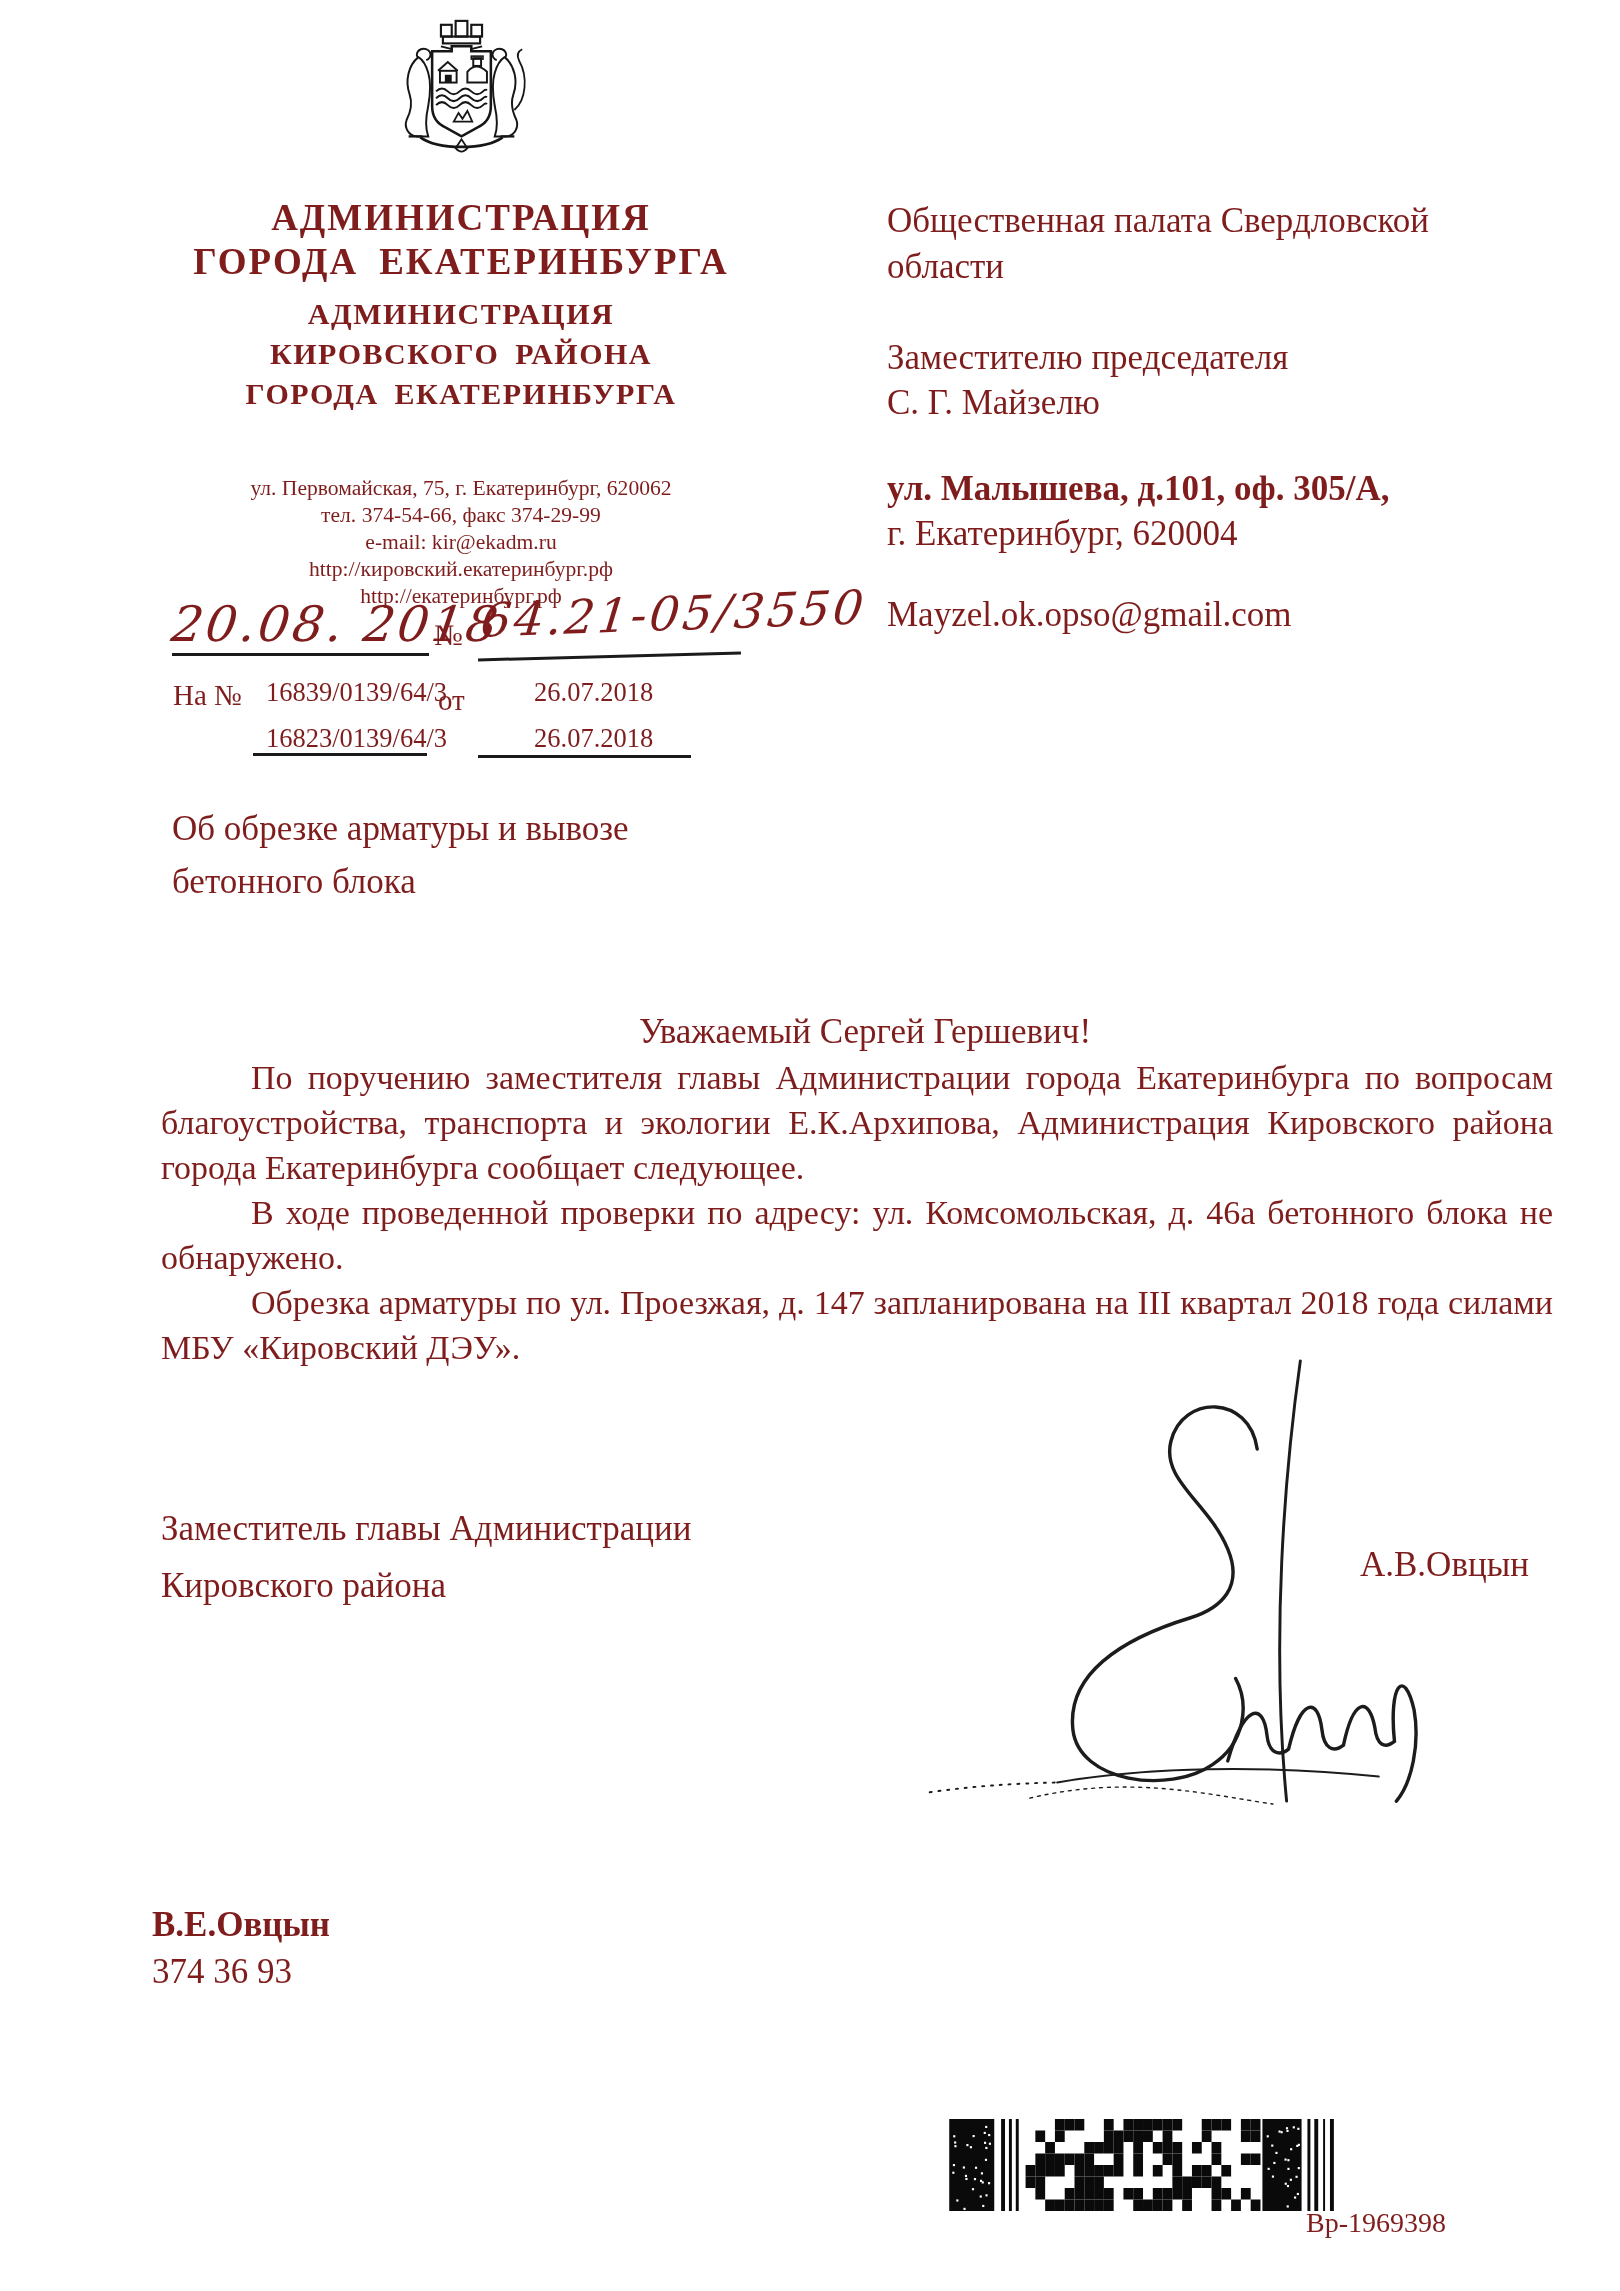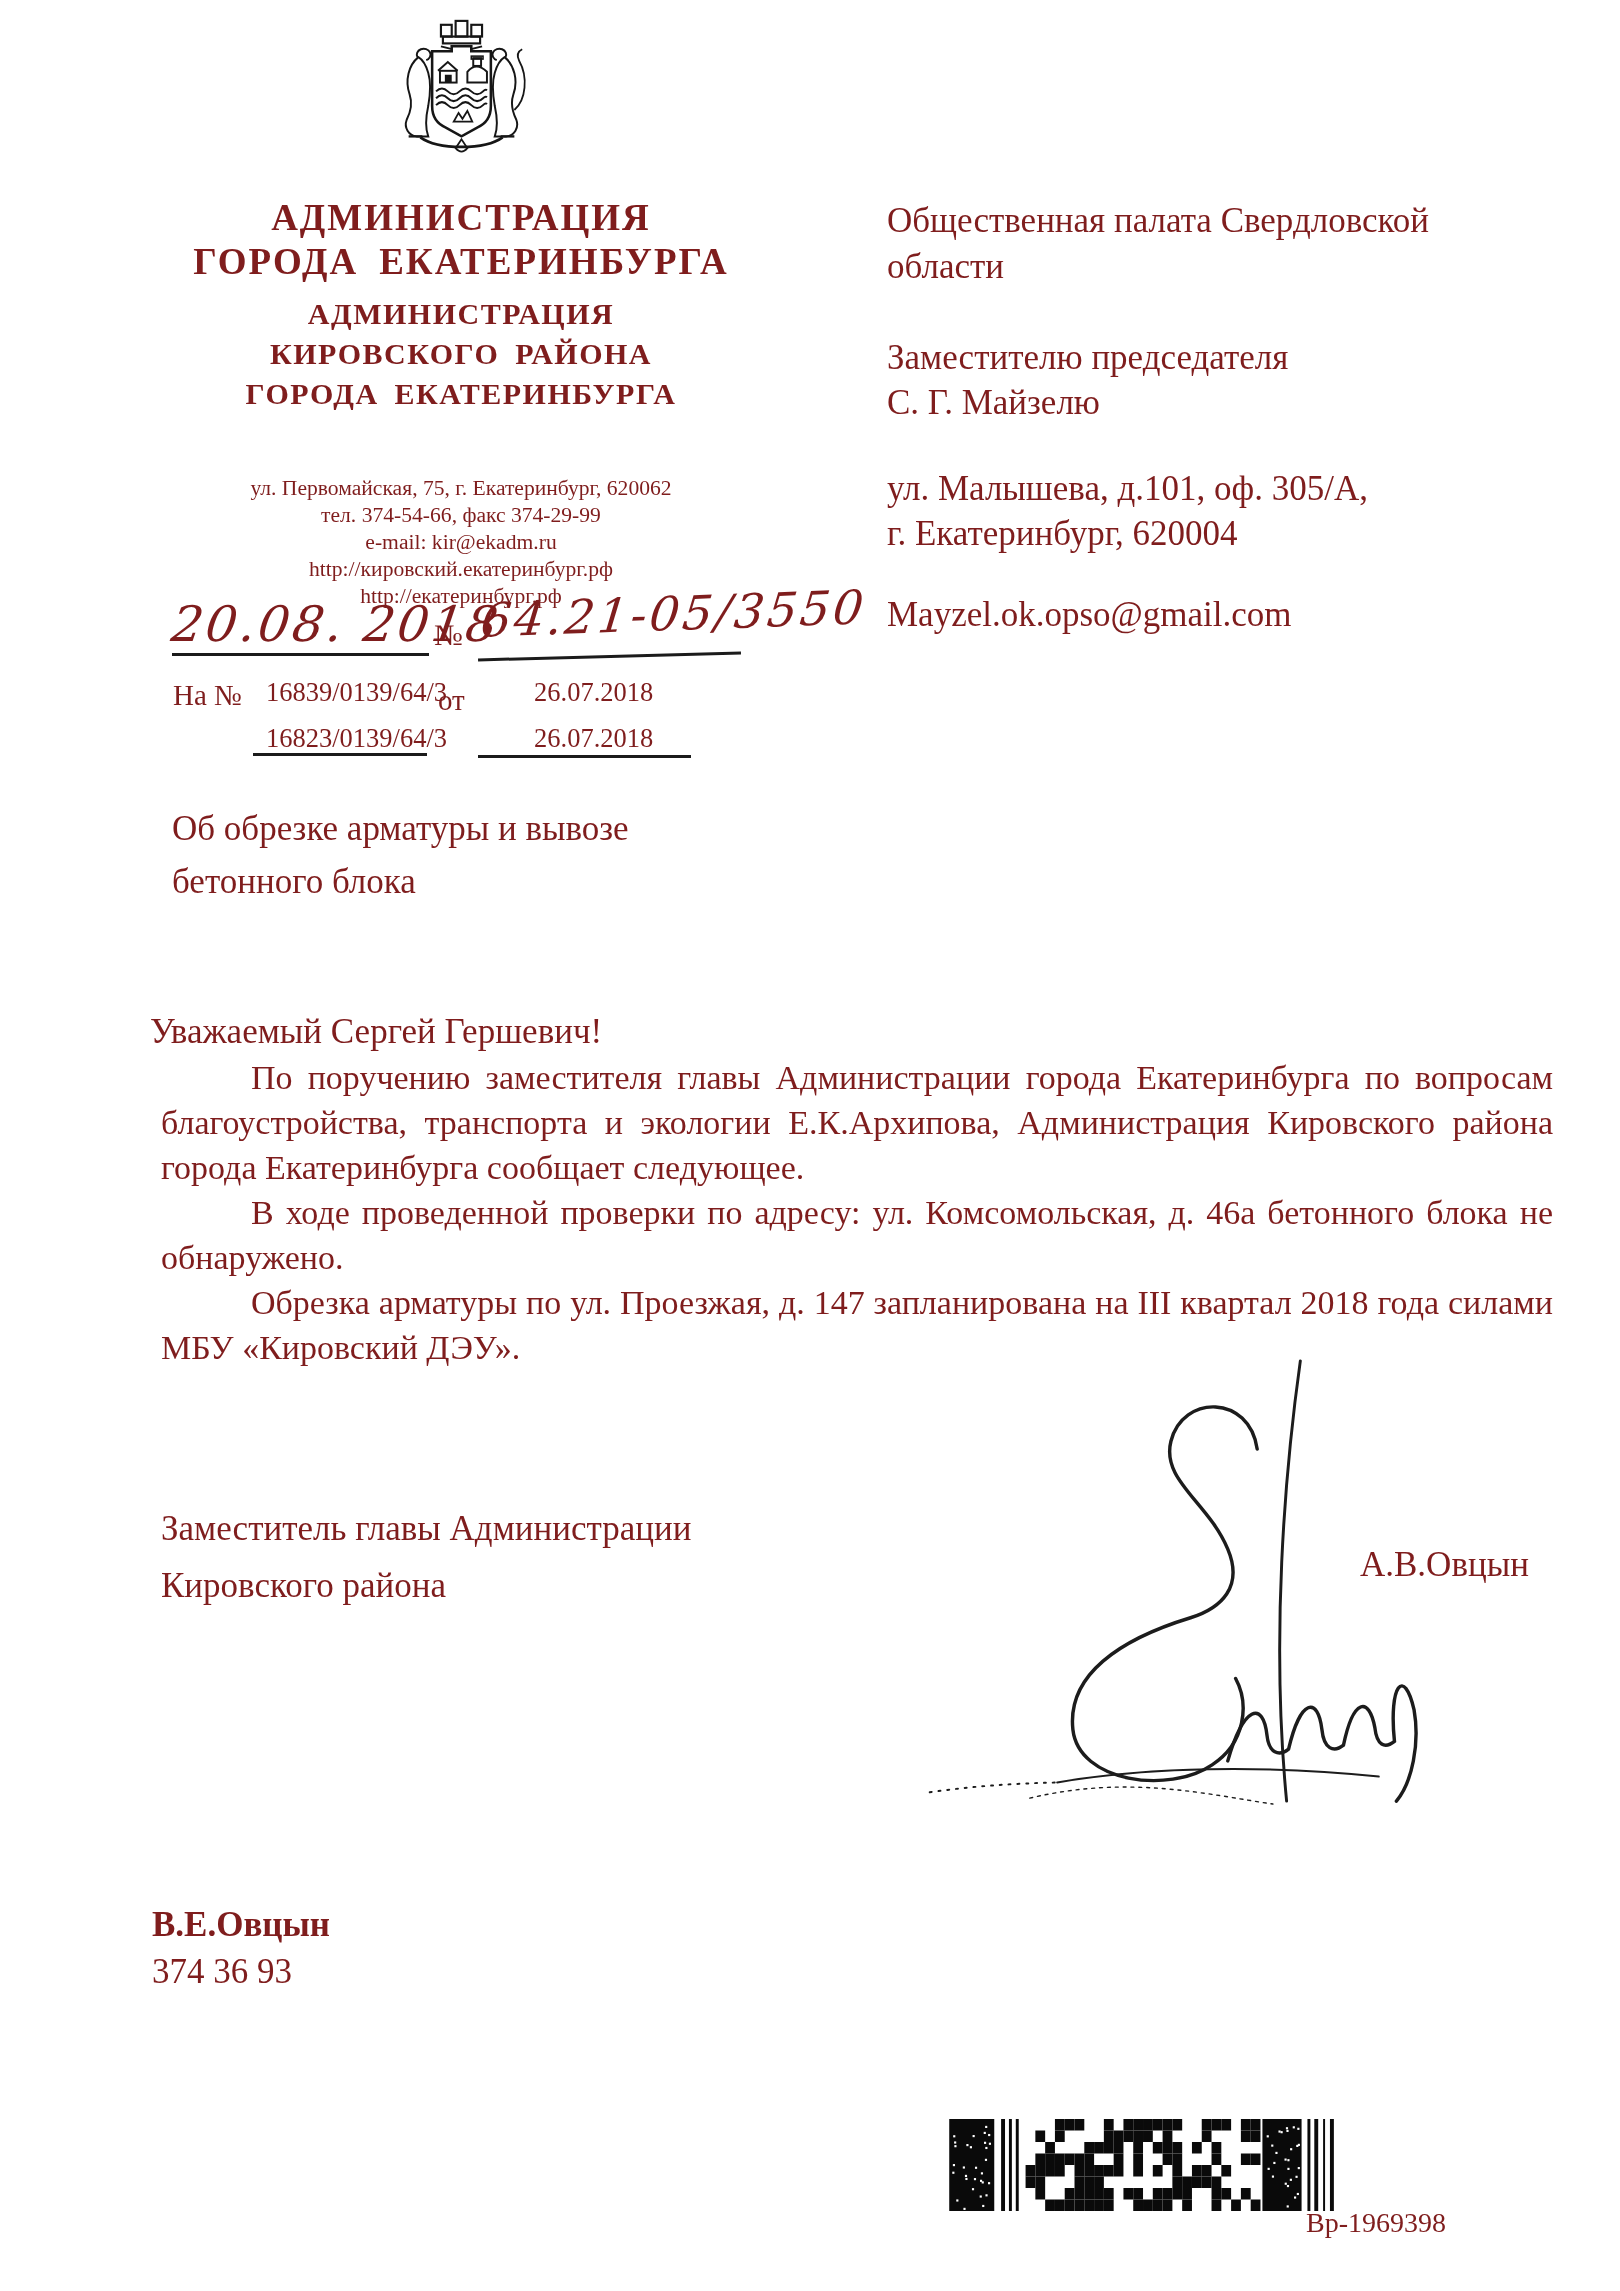--- a/index.html
+++ b/index.html
@@ -25,21 +25,21 @@
     font-style:italic;
     transform:skewX(-8deg);
     letter-spacing:2.9px;
     white-space:nowrap;
   }
   .uline{position:absolute;height:2.9px;background:#1b1b1b;}
   .ref-label{font-size:29px;}
   .ref-num{font-size:26.5px;}
   
   .subject{left:172px;font-size:35px;line-height:53px;}
-  .salutation{left:150px;width:1392px;font-size:35px;}
+  .salutation{left:169px;width:1392px;text-align:center;font-size:35px;}
   .para{
     left:161px;width:1392px;
     font-size:34px;line-height:45px;
     text-align:justify;text-indent:90px;
   }
   .sig-pos{left:161px;font-size:35px;line-height:57px;}
   .sig-name{left:1360px;font-size:35px;}
   .footer-line{left:152px;font-size:35px;}
   .bc-label{left:1306px;font-size:28px;}
   svg{display:block;}
@@ -104,21 +104,21 @@
     <div>тел. 374-54-66, факс 374-29-99</div>
     <div>e-mail: kir@ekadm.ru</div>
     <div>http://кировский.екатеринбург.рф</div>
     <div>http://екатеринбург.рф</div>
   </div>
 
   <div class="abs rc" style="top:201px;">Общественная палата Свердловской</div>
   <div class="abs rc" style="top:247px;">области</div>
   <div class="abs rc" style="top:338px;">Заместителю председателя</div>
   <div class="abs rc" style="top:383px;">С. Г. Майзелю</div>
-  <div class="abs rc" style="top:469px;">ул. Малышева, д.101, оф. 305/А,</div>
+  <div class="abs rc" style="top:469px;font-weight:bold;">ул. Малышева, д.101, оф. 305/А,</div>
   <div class="abs rc" style="top:514px;">г. Екатеринбург, 620004</div>
   <div class="abs rc" style="top:595px;">Mayzel.ok.opso@gmail.com</div>
 
   <div class="abs hand" style="left:172px;top:596px;font-size:49px;">20.08. 2018</div>
   <div class="abs" style="left:434px;top:618px;font-size:30px;">№</div>
   <div class="abs hand" style="left:482px;top:586px;font-size:47px;transform:skewX(-8deg) rotate(-2deg);">64.21-05/3550</div>
   <div class="uline" style="left:172px;top:653px;width:257px;"></div>
   <div class="uline" style="left:478px;top:655px;width:263px;transform:rotate(-1.5deg);"></div>
 
   <div class="abs ref-label" style="left:173px;top:679px;">На №</div>

